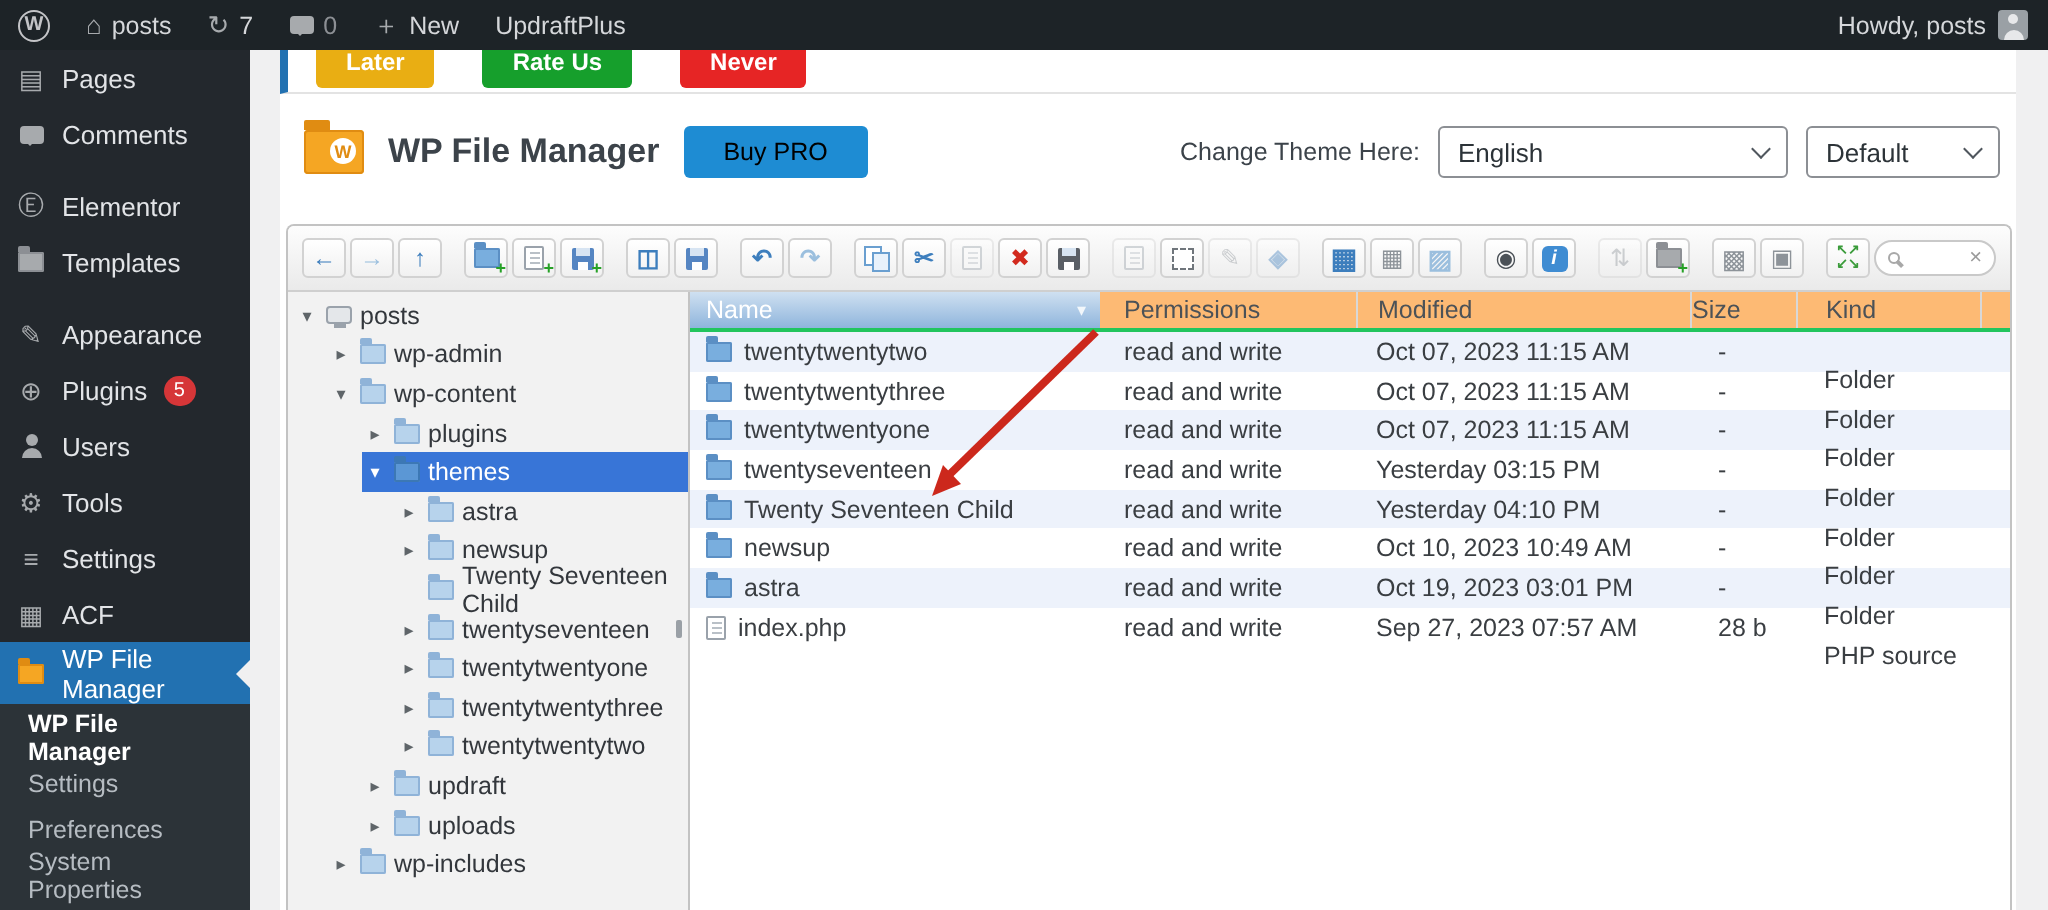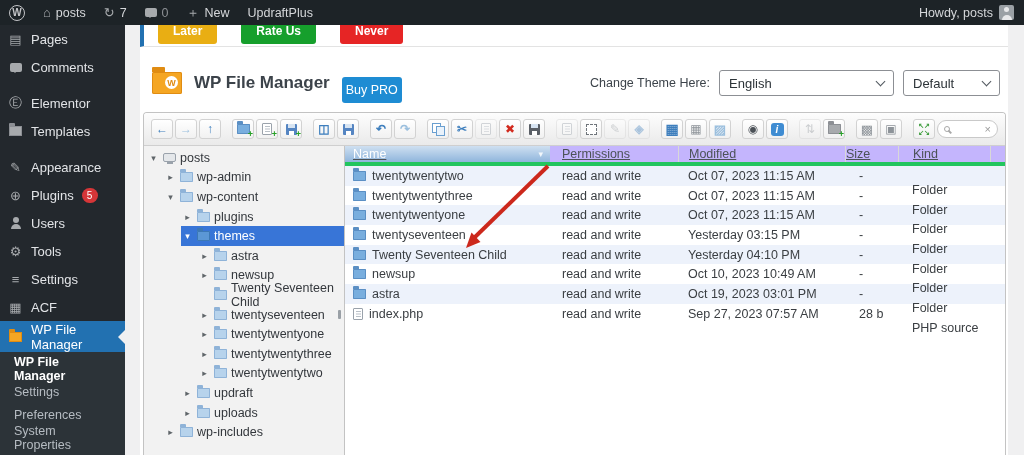--- a/index.html
+++ b/index.html
@@ -54,21 +54,21 @@
   .card { position:absolute; left:15px; top:0; width:868px; height:430px; background:#fff; }
 
   .notice { height:22px; border-left:4px solid #2271b1; border-bottom:1px solid #e3e3e3; overflow:hidden; display:flex; gap:24px; padding-left:14px; }
   .rate-btn { margin-top:-7px; height:26px; padding:0 15px; border:none; border-radius:3px; color:#fff; font-size:12px; font-weight:bold; font-family:"Liberation Sans",sans-serif; cursor:pointer; }
   .b-later { background:#e9ae13; }
   .b-rate { background:#169f2c; }
   .b-never { background:#e62525; }
 
   .plug-header { display:flex; align-items:center; padding:16px 8px 12px 12px; gap:12px; }
   .plug-title { font-size:17px; font-weight:bold; color:#3c434a; }
-  .buypro { background:#1e8cd3; color:#ffffff; border:none; border-radius:3px; font-size:12.5px; padding:6px 4px; font-family:"Liberation Sans",sans-serif; cursor:pointer;margin-top:14px; }
+  .buypro { background:#1e8cd3; color:#000000; border:none; border-radius:3px; font-size:12.5px; padding:6px 20px; font-family:"Liberation Sans",sans-serif; cursor:pointer; }
   .hdr-right { margin-left:auto; display:flex; align-items:center; gap:9px; }
   .ct-label { font-size:12.5px; color:#3c434a; }
   .select-box { height:26px; border:1px solid #8c8f94; border-radius:3px; background:#fff; display:flex; align-items:center; justify-content:space-between; padding:0 9px; font-size:13px; color:#2c3338; cursor:pointer; }
   .sel-theme { width:97px; }
   .sel-lang { width:175px; }
   .chev { width:7px; height:7px; border-right:1.7px solid #50575e; border-bottom:1.7px solid #50575e; transform:rotate(45deg); margin-top:-4px; flex:0 0 7px; }
 
   
   .finder { position:absolute; left:3px; right:2px; top:87px; bottom:-2px; border:1px solid #c3c3c3; border-bottom:none; border-radius:4px 4px 0 0; display:flex; flex-direction:column; overflow:hidden; }
   .fm-toolbar { height:33px; background:linear-gradient(#fdfdfd,#eaeaea); border-bottom:1px solid #cfcfcf; display:flex; align-items:center; padding:0 7px; gap:2px; flex:0 0 33px; }
@@ -101,21 +101,21 @@
   .tr-row { display:flex; align-items:center; height:19.6px; cursor:pointer; }
   .tr-ind { flex:0 0 auto; }
   .tr-body { flex:1; display:flex; align-items:center; gap:4px; height:100%; padding-left:1px; }
   .tr-row.sel .tr-body { background:#3875d7; color:#fff; }
   .tr-arrow { width:11px; flex:0 0 11px; font-size:9px; color:#5f6569; text-align:center; }
   .tr-row.sel .tr-arrow { color:#fff; }
   .scroll-mark { margin-left:auto; margin-right:3px; width:3px; height:9px; background:#9aa0a6; border-radius:1px; }
 
   
   .list { flex:1; background:#fff; position:relative; font-size:12.5px; color:#3a3e42; overflow:hidden; }
-  .lh-row { display:flex; height:20px; background:#c4b5fd; border-bottom:4px solid #22c55e; color:#4c5257;text-decoration:underline; }
+  .lh-row { display:flex; height:20px; background:#fdba74; border-bottom:2px solid #22c55e; color:#4c5257; }
   .lh-cell { display:flex; align-items:center; }
   .lh-name { width:205px; flex:0 0 205px; background:linear-gradient(#cfe0f1,#8fb5dc); color:#fff; padding-left:8px; position:relative; }
   .lh-name .sortarrow { position:absolute; right:7px; font-size:9px; color:#f2f7fb; }
   .lh-perm { width:128px; flex:0 0 128px; padding-left:12px; }
   .lh-mod  { width:167px; flex:0 0 167px; padding-left:10px; border-left:1px solid #d8d8d8; }
   .lh-size { width:53px; flex:0 0 53px; border-left:1px solid #d8d8d8; }
   .lh-kind { width:92px; flex:0 0 92px; padding-left:14px; border-left:1px solid #d8d8d8; }
   .lh-end  { flex:1; border-left:1px solid #d8d8d8; }
   .fl-row { display:flex; height:19.7px; align-items:center; cursor:pointer; }
   .fl-row:nth-child(odd) { background:#edf2fb; }

